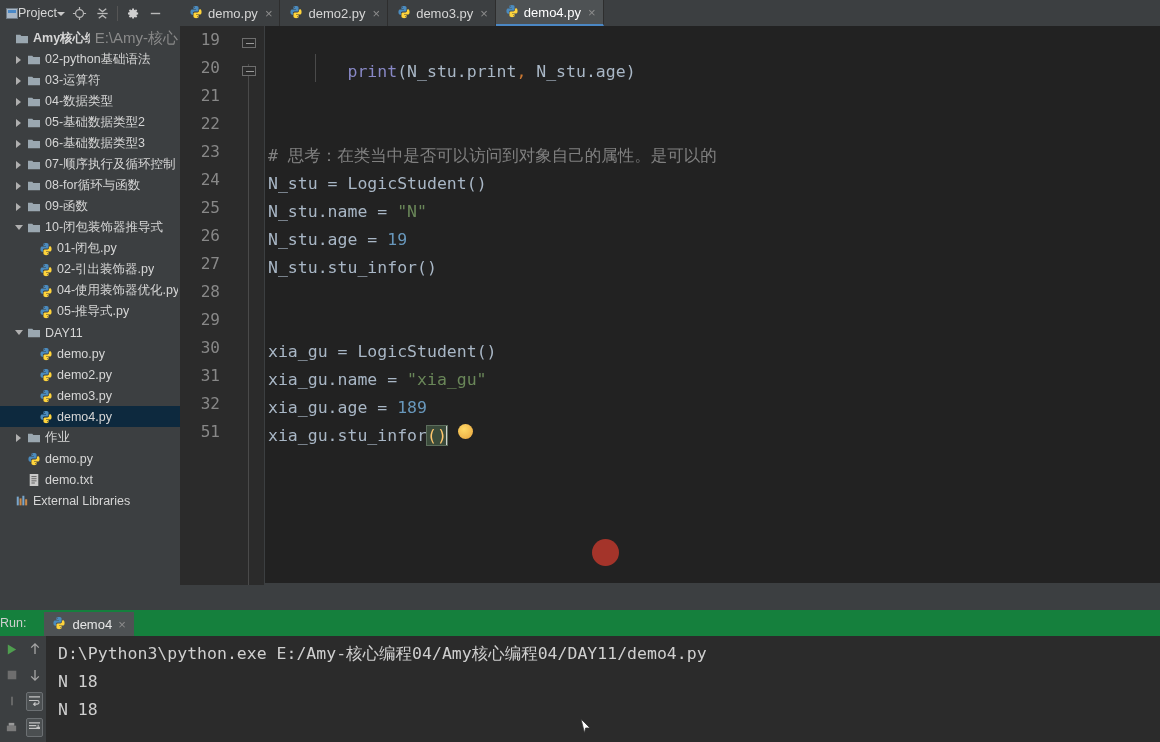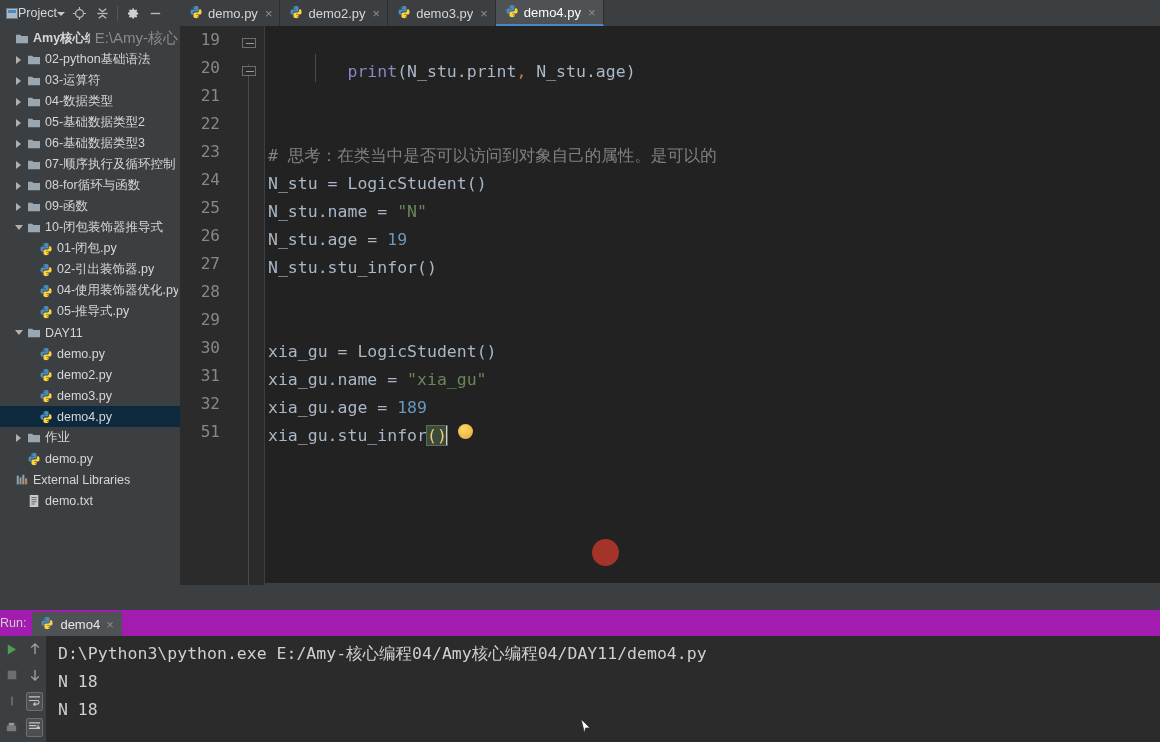--- a/index.html
+++ b/index.html
@@ -98,21 +98,21 @@
   .ed-bottom-line { position:absolute; left:84px; top:557px; width:896px; height:2px; background:#3c3f41; }
   .ed-left-line { position:absolute; left:84px; top:0; width:1px; height:559px; background:#3c3f41; }
 
   
   .splitter { position:absolute; left:0; top:585px; width:1160px; height:25px; background:#3c3f41; }
   .resize-cursor {
     position:absolute; left:419px; top:615px; width:12px; height:30px;
   }
 
   
-  .runtabbar { position:absolute; left:0; top:610px; width:1160px; height:26px; background:#a21caf; display:flex; align-items:flex-end; }
+  .runtabbar { position:absolute; left:0; top:610px; width:1160px; height:26px; background:#15803d; display:flex; align-items:flex-end;gap:12px; }
   .run-lbl { font-size:12.5px; color:#cfcfcf; padding:0 6px 6px 0; }
   .runtab {
     height:24px; background:#4e5254; display:flex; align-items:center; gap:6px;
     padding:0 8px; font-size:13px; color:#e6e6e6;
   }
   .runtab .x { color:#8d8d8d; }
   .runside { position:absolute; left:0; top:636px; width:46px; height:106px; background:#3c3f41; }
   .rs-col { position:absolute; top:0; width:23px; height:106px; }
   .rs-ico { width:23px; height:26px; display:flex; align-items:center; justify-content:center; }
   .rs-ico.boxed > span { border:1px solid #6c7073; background:#4b4f51; border-radius:2px; padding:1px; display:block; }
@@ -399,42 +399,42 @@
           <span class="arrow"></span>
           <span class="ic">
             <svg width="14" height="14" viewBox="0 0 16 16">
               <path fill="#4b8bbe" d="M7.9 1c-3 0-2.8 1.3-2.8 1.3v2.3h2.9v.5H3.6S1.6 4.9 1.6 8s1.8 3 1.8 3h1.2V9.3s-.1-1.8 1.7-1.8h2.9s1.7 0 1.7-1.6V2.6S11.2 1 7.9 1zM6.3 2c.3 0 .6.3.6.6s-.3.6-.6.6-.6-.3-.6-.6.3-.6.6-.6z"></path>
               <path fill="#ffd43b" d="M8.1 15c3 0 2.8-1.3 2.8-1.3v-2.3H8v-.5h4.4s2 .2 2-2.9-1.8-3-1.8-3h-1.2v1.7s.1 1.8-1.7 1.8H6.8s-1.7 0-1.7 1.6v2.8S4.8 15 8.1 15zm1.6-1c-.3 0-.6-.3-.6-.6s.3-.6.6-.6.6.3.6.6-.3.6-.6.6z"></path>
             </svg>
           </span>
           <span class="lbl">demo.py</span>
         </div>
         <div class="row">
+          <span style="flex:0 0 12px"></span>
+          <span class="arrow"></span>
+          <span class="ic">
+            <svg width="12" height="14" viewBox="0 0 14 16">
+              <rect x="2" y="1" width="10" height="14" fill="#c9c9c9"></rect>
+              <path d="M4 4h6M4 6.5h6M4 9h6M4 11.5h4" stroke="#555" stroke-width="1"></path>
+            </svg>
+          </span>
+          <span class="lbl">demo.txt</span>
+        </div>
+        <div class="row">
           <span style="flex:0 0 0px"></span>
           <span class="arrow"></span>
           <span class="ic">
             <svg width="14" height="14" viewBox="0 0 16 16">
               <rect x="2" y="3" width="2.3" height="10" fill="#7aa6cc"></rect>
               <rect x="5.2" y="5" width="2.3" height="8" fill="#cc8a4a"></rect>
               <rect x="8.4" y="2" width="2.3" height="11" fill="#7aa6cc"></rect>
               <rect x="11.6" y="6" width="2.3" height="7" fill="#cc8a4a"></rect>
             </svg>
           </span>
           <span class="lbl">External Libraries</span>
-        </div>
-        <div class="row">
-          <span style="flex:0 0 12px"></span>
-          <span class="arrow"></span>
-          <span class="ic">
-            <svg width="12" height="14" viewBox="0 0 14 16">
-              <rect x="2" y="1" width="10" height="14" fill="#c9c9c9"></rect>
-              <path d="M4 4h6M4 6.5h6M4 9h6M4 11.5h4" stroke="#555" stroke-width="1"></path>
-            </svg>
-          </span>
-          <span class="lbl">demo.txt</span>
         </div>
       </div>
   </div>
 
   <div class="tabbar" id="tabbar">
       <div class="tab">
         <span><svg width="14" height="14" viewBox="0 0 16 16">
             <path fill="#4b8bbe" d="M7.9 1c-3 0-2.8 1.3-2.8 1.3v2.3h2.9v.5H3.6S1.6 4.9 1.6 8s1.8 3 1.8 3h1.2V9.3s-.1-1.8 1.7-1.8h2.9s1.7 0 1.7-1.6V2.6S11.2 1 7.9 1zM6.3 2c.3 0 .6.3.6.6s-.3.6-.6.6-.6-.3-.6-.6.3-.6.6-.6z"></path>
             <path fill="#ffd43b" d="M8.1 15c3 0 2.8-1.3 2.8-1.3v-2.3H8v-.5h4.4s2 .2 2-2.9-1.8-3-1.8-3h-1.2v1.7s.1 1.8-1.7 1.8H6.8s-1.7 0-1.7 1.6v2.8S4.8 15 8.1 15zm1.6-1c-.3 0-.6-.3-.6-.6s.3-.6.6-.6.6.3.6.6-.3.6-.6.6z"></path>
           </svg></span>

